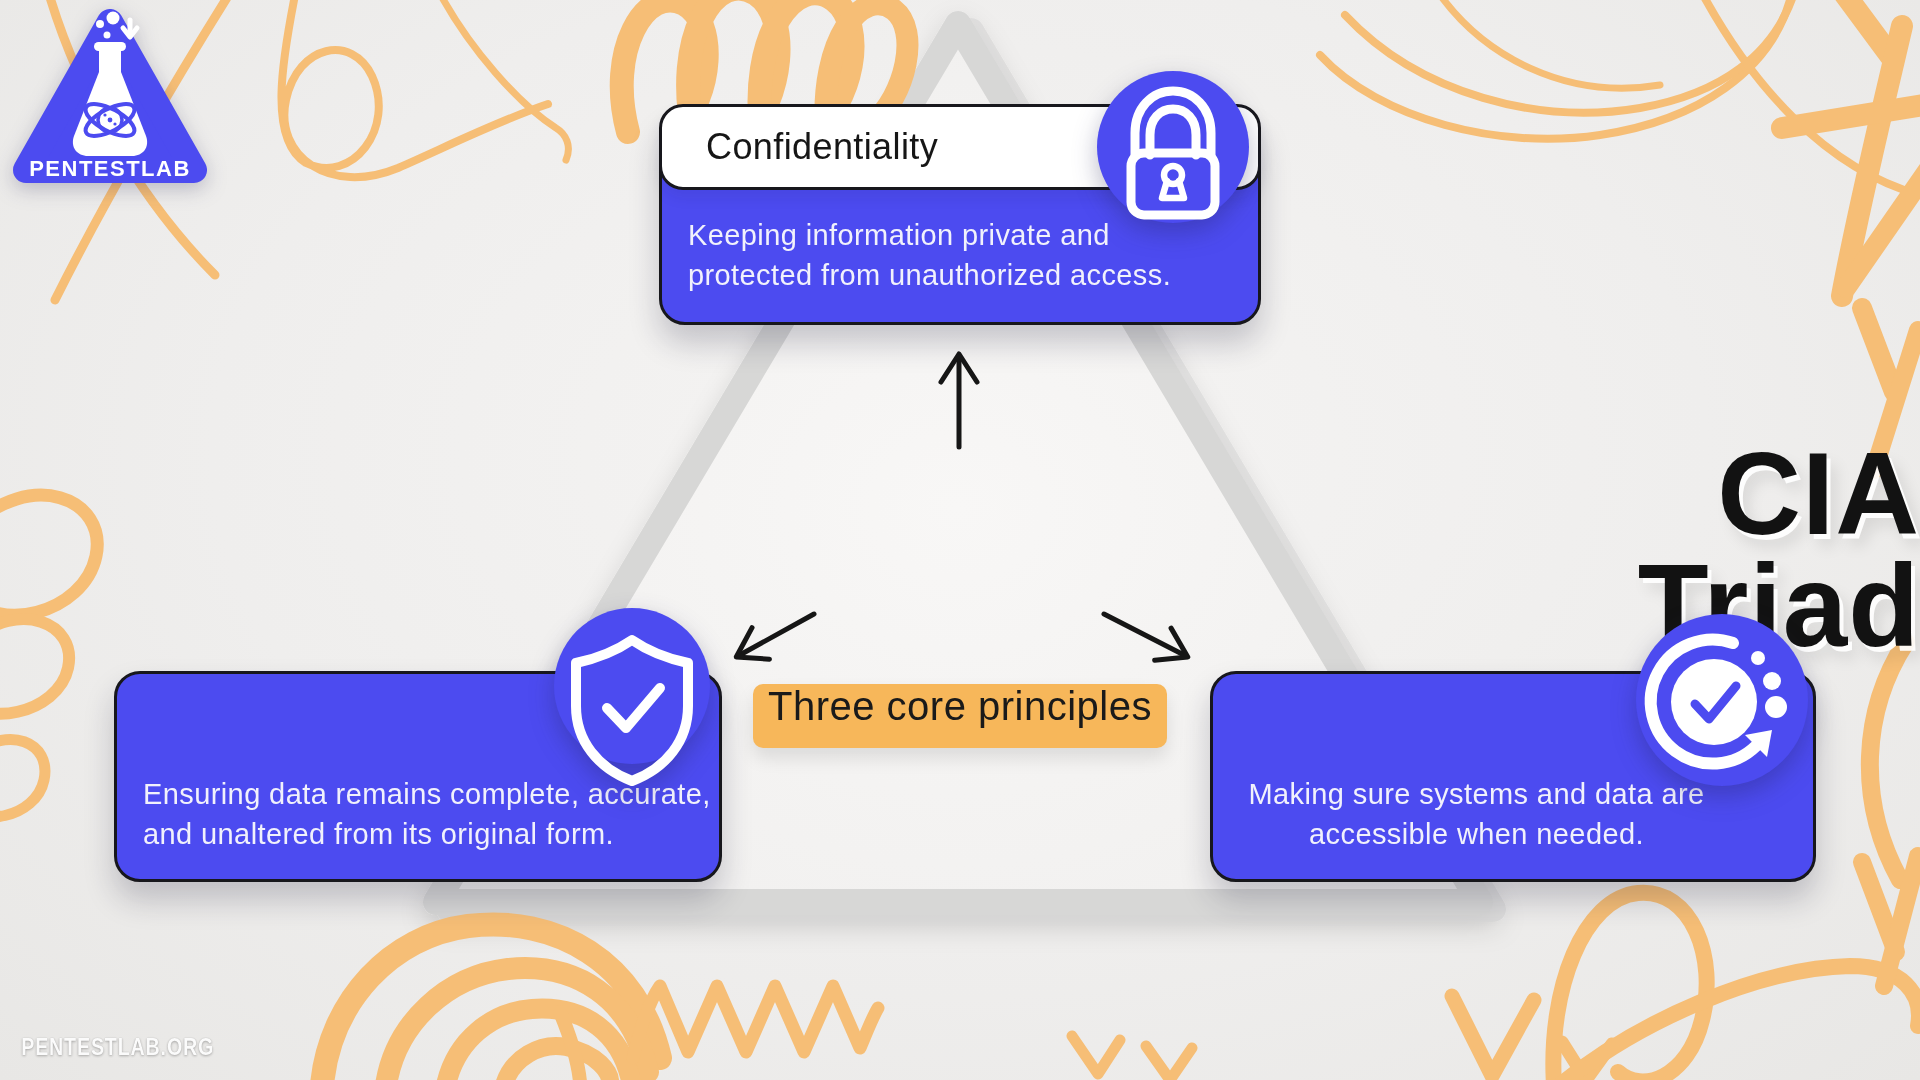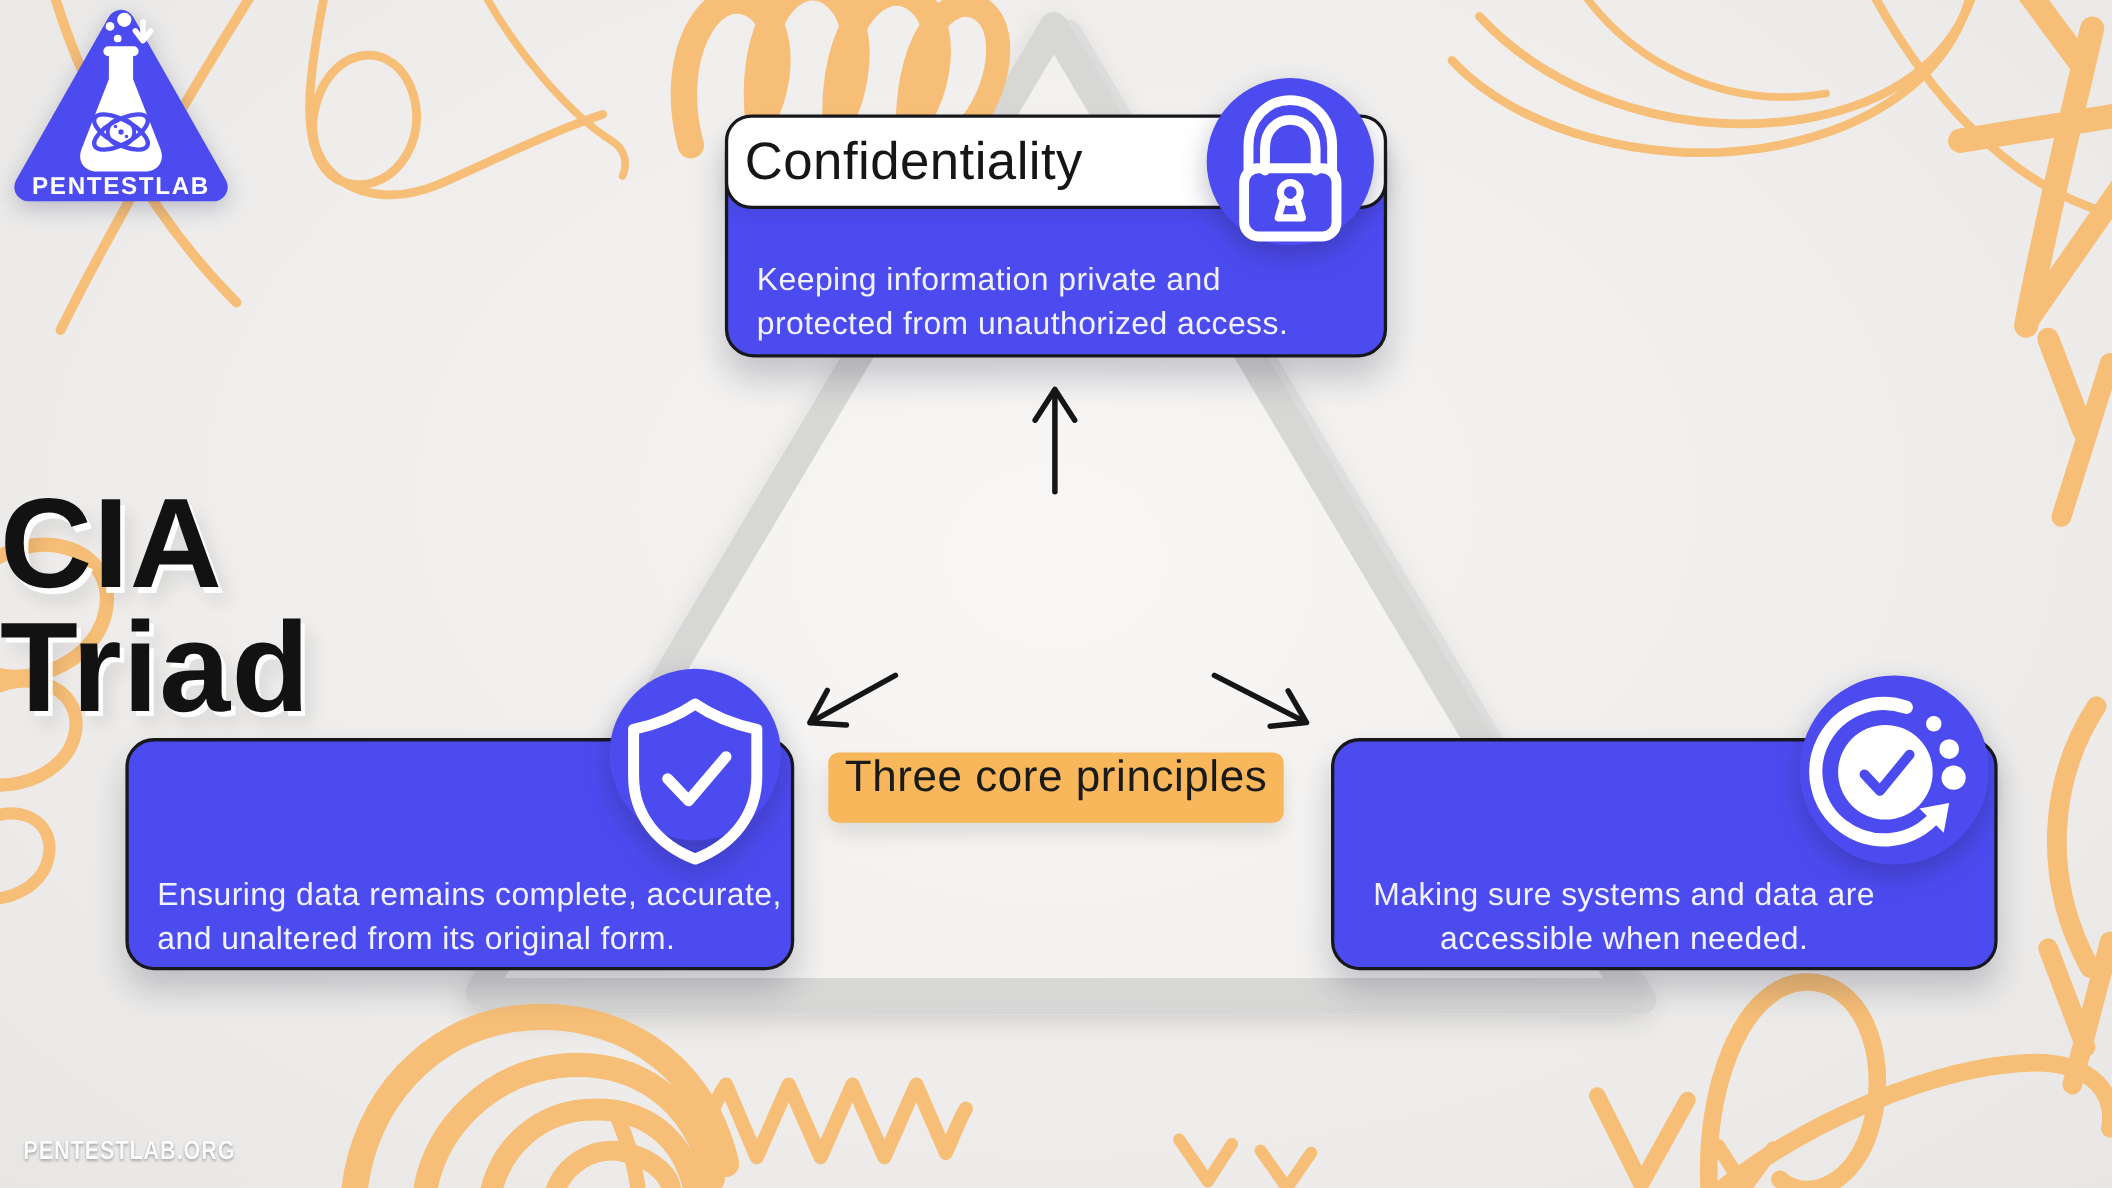--- a/index.html
+++ b/index.html
@@ -17,21 +17,21 @@
     background:radial-gradient(ellipse at 50% 42%, #f5f4f3 0%, var(--background-color,#EFEEED) 55%, #e8e7e5 100%);
   }
   #scene{position:absolute;inset:0;pointer-events:none;}
 
   
   .logo{position:absolute;left:10px;top:6px;width:200px;height:192px;}
   .logo svg{filter:drop-shadow(0 6px 10px rgba(30,30,80,.25));}
 
   
   .center-title{
-    position:absolute;left:0;top:438px;width:1920px;text-align:left;
+    position:absolute;left:0;top:438px;width:1920px;text-align:right;
     font-weight:700;color:#121212;font-size:116px;line-height:112px;letter-spacing:1px;
     text-shadow:4px 5px 0 rgba(255,255,255,.92), 9px 12px 16px rgba(0,0,0,.10);
   }
   .subtitle{
     position:absolute;left:753px;top:684px;width:414px;height:64px;
     background:var(--highlight-orange,#F7B75A);border-radius:10px;
     display:flex;justify-content:center;
     font-size:40px;color:#1a1a1a;letter-spacing:.5px;font-weight:500;
     box-shadow:0 10px 18px rgba(0,0,0,.10);
   }
@@ -43,25 +43,25 @@
     border:3px solid #17171c;border-radius:26px;width:100%;
     box-shadow:0 18px 30px rgba(30,30,60,.22);
   }
   .card-header{
     position:absolute;left:0;top:0;width:100%;background:#ffffff;
     border:3px solid #17171c;border-radius:24px;
     display:flex;align-items:center;
     box-shadow:0 8px 14px rgba(30,30,60,.08);
   }
   .card-title{
-    padding-left:15px;font-size:48px;color:#161616;letter-spacing:.4px;font-weight:500;
+    padding-left:44px;font-size:36px;color:#161616;letter-spacing:.4px;font-weight:500;
   }
   .card-desc{
     position:absolute;left:26px;font-size:29px;line-height:40px;
-    color:#f1f1fc;letter-spacing:.4px;margin-top:20px;
+    color:#f1f1fc;letter-spacing:.4px;
   }
   .badge{position:absolute;}
   .badge svg{filter:drop-shadow(0 10px 12px rgba(30,30,80,.30));overflow:visible;}
 
   
   .watermark{
     position:absolute;left:0;top:1033px;width:1920px;text-align:left;
   }
   .watermark span{
     display:inline-block;transform:scaleX(.82);

